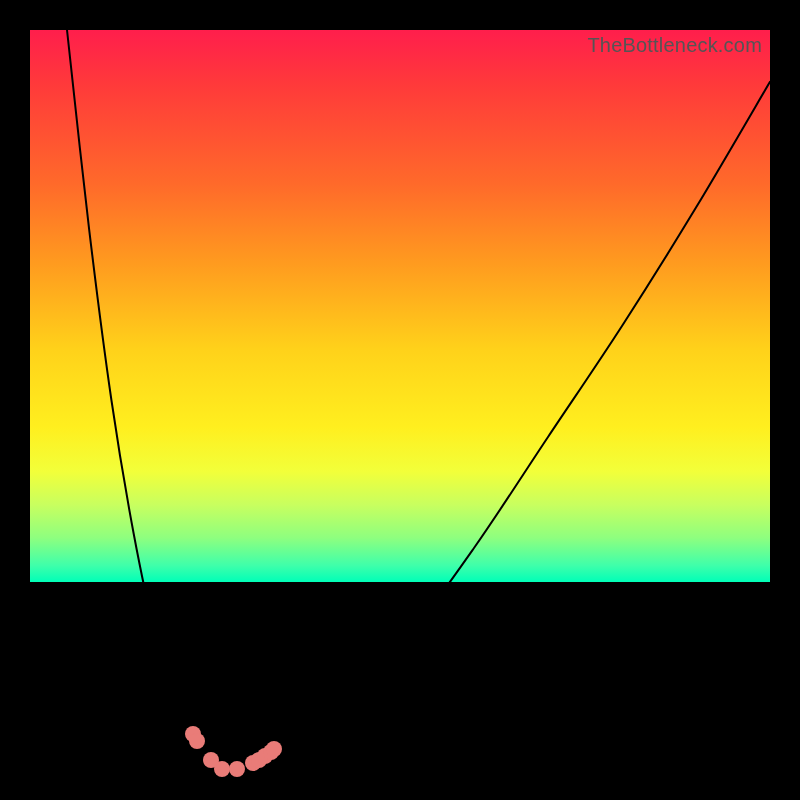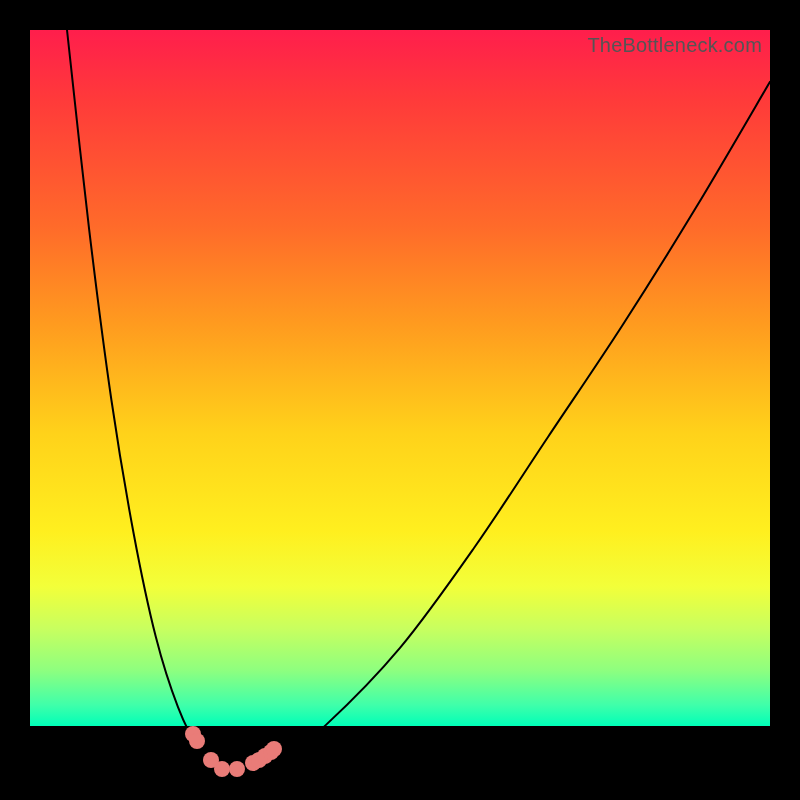--- a/index.html
+++ b/index.html
@@ -15,21 +15,21 @@
     position: absolute;
     left: 0; top: 0;
     width: 800px; height: 800px;
     background: #000;
   }
   .plot {
     position: absolute;
     left: 30px;
     top: 30px;
     width: 740px;
-    height: 696px;
+    height: 552px;
     background: linear-gradient(
       to bottom,
       #ff1e4c 0%,
       #ff3a3a 10%,
       #ff6a2a 28%,
       #ff9a1f 42%,
       #ffd21a 58%,
       #ffef1f 72%,
       #f2ff3a 80%,
       #c8ff5f 86%,

